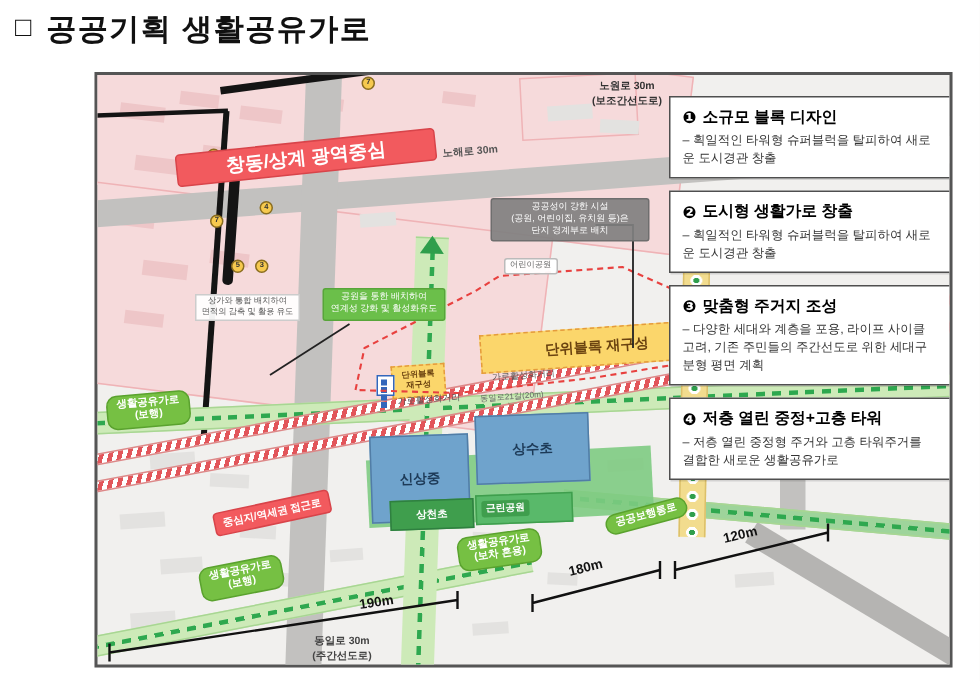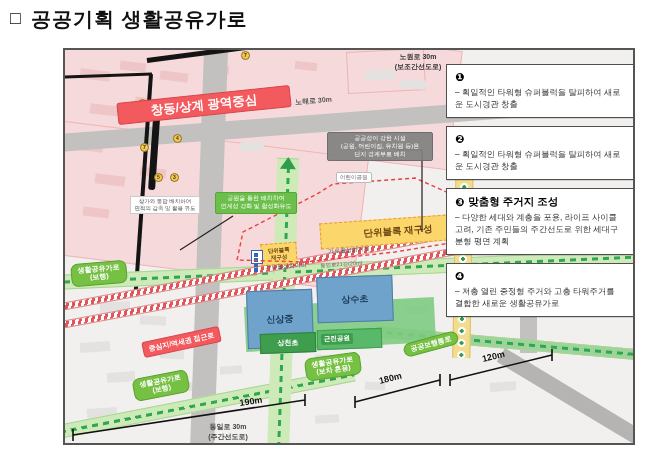--- a/index.html
+++ b/index.html
@@ -216,38 +216,41 @@
     <div class="abs callout-green pre" style="left:150px;top:142px;width:72px;">공원을 통한 배치하여
 연계성 강화 및 활성화유도</div>
     <div class="abs note-white pre" style="left:65px;top:146px;width:62px;">상가와 통합 배치하여
 면적의 감축 및 활용 유도</div>
     <div class="abs tag-white" style="left:271px;top:122px;">어린이공원</div>
 
     <div class="legend">
       <div class="lbox">
         <div class="lt">
             <span class="ln">❶</span>
+          <span>소규모 블록 디자인</span>
           </div>
         <div class="lb">– 획일적인 타워형 슈퍼블럭을 탈피하여 새로운 도시경관 창출</div>
       </div>
       <div class="lbox">
         <div class="lt">
             <span class="ln">❷</span>
+          <span>도시형 생활가로 창출</span>
           </div>
         <div class="lb">– 획일적인 타워형 슈퍼블럭을 탈피하여 새로운 도시경관 창출</div>
       </div>
       <div class="lbox">
         <div class="lt">
             <span class="ln">❸</span>
           <span>맞춤형 주거지 조성</span>
           </div>
         <div class="lb">– 다양한 세대와 계층을 포용, 라이프 사이클 고려, 기존 주민들의 주간선도로 위한 세대구분형 평면 계획</div>
       </div>
       <div class="lbox">
         <div class="lt">
             <span class="ln">❹</span>
+          <span>저층 열린 중정+고층 타워</span>
           </div>
         <div class="lb">– 저층 열린 중정형 주거와 고층 타워주거를 결합한 새로운 생활공유가로</div>
       </div>
     </div>
 
   </div>
 </div>
 
 </body></html>

